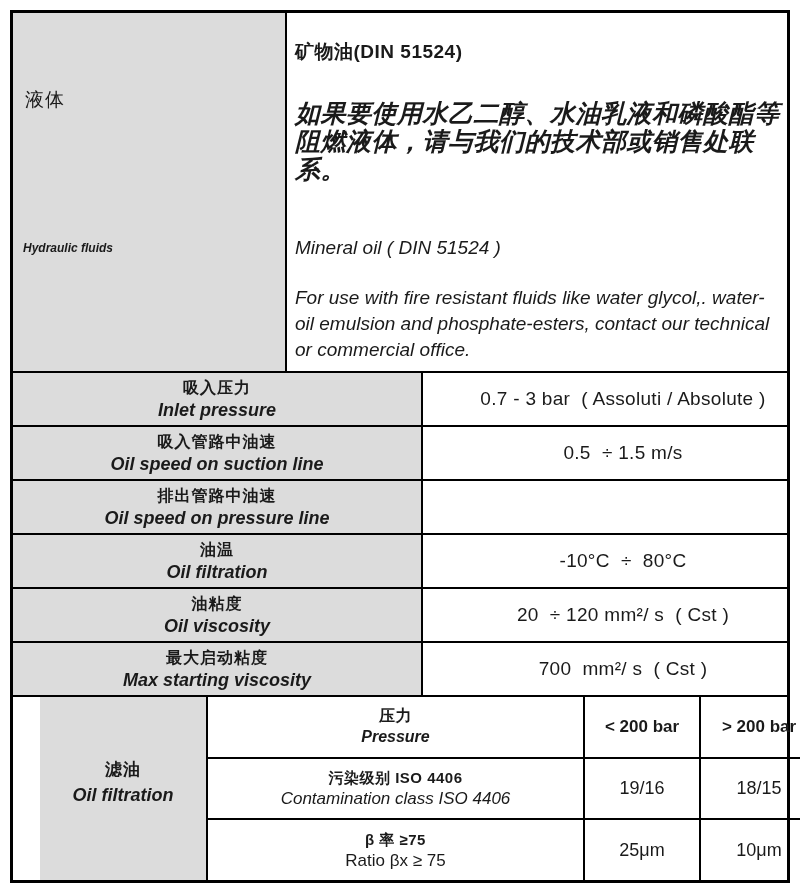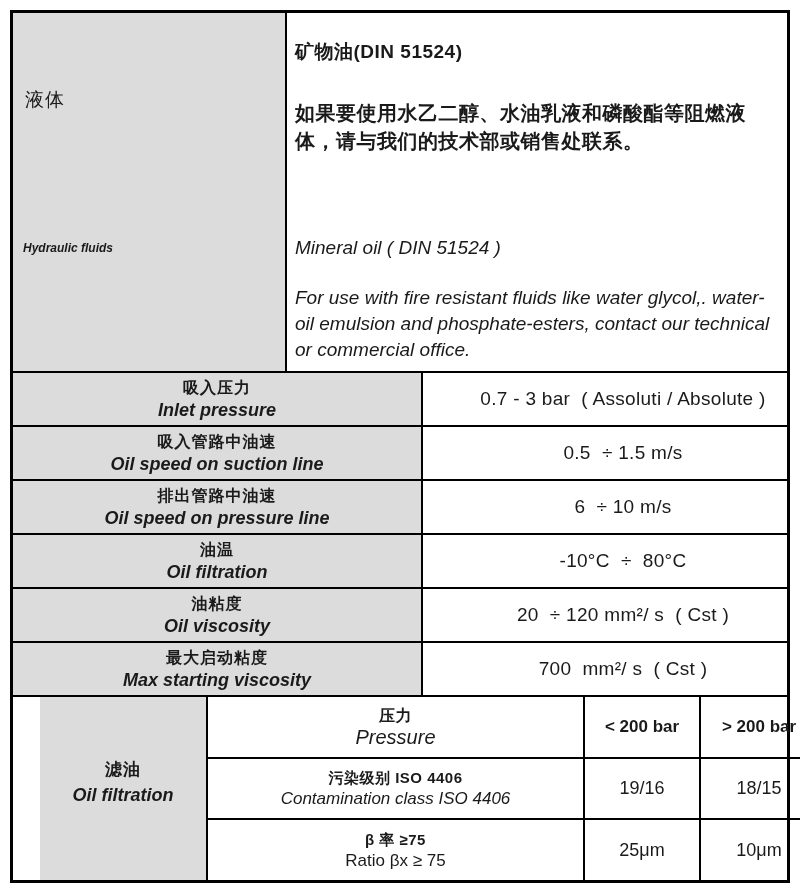--- a/index.html
+++ b/index.html
@@ -70,24 +70,25 @@
     left: 8px;
     font-size: 19px;
     font-weight: 700;
     letter-spacing: 0.5px;
   }
   .fluids-value .zh-para {
     position: absolute;
     top: 86px;
     left: 8px;
     right: 6px;
-    font-size: 20px;
+    font-size: 25px;
     font-weight: 700;
     line-height: 28px;
     letter-spacing: 0.5px;
+    font-style: italic;
   }
   .fluids-value .en-line1 {
     position: absolute;
     top: 224px;
     left: 8px;
     font-size: 19px;
     font-style: italic;
   }
   .fluids-value .en-para {
     position: absolute;
@@ -194,21 +195,21 @@
     line-height: 21px;
     letter-spacing: 0.5px;
   }
   .f-label .en {
     font-size: 17px;
     font-style: italic;
     line-height: 22px;
   }
   .f-label .en.upright { font-style: normal; }
   .f-label .zh.hdr { font-size: 16px; font-weight: 700; }
-  .f-label .en.hdr { font-size: 20px; font-weight: 400; font-style: italic; }
+  .f-label .en.hdr { font-size: 16px; font-weight: 700; font-style: italic; }
   .f-col {
     width: 116px;
     flex: 0 0 auto;
     display: flex;
     align-items: center;
     justify-content: center;
     font-size: 18px;
   }
   .f-col.c1 { border-right: 2px solid #000000; }
   .f-col.last { flex: 1 1 auto; }
@@ -247,21 +248,20 @@
         <div class="en">Oil speed on suction line</div>
       </div>
       <div class="cell spec-value">0.5 &nbsp;÷ 1.5 m/s</div>
     </div>
 
     <div class="row-spec">
       <div class="cell gray spec-label">
         <div class="zh">排出管路中油速</div>
         <div class="en">Oil speed on pressure line</div>
       </div>
-      <div class="cell spec-value">6 &nbsp;÷ 10 m/s</div>
     </div>
 
     <div class="row-spec">
       <div class="cell gray spec-label">
         <div class="zh">油温</div>
         <div class="en">Oil filtration</div>
       </div>
       <div class="cell spec-value">-10°C &nbsp;÷ &nbsp;80°C</div>
     </div>
 

